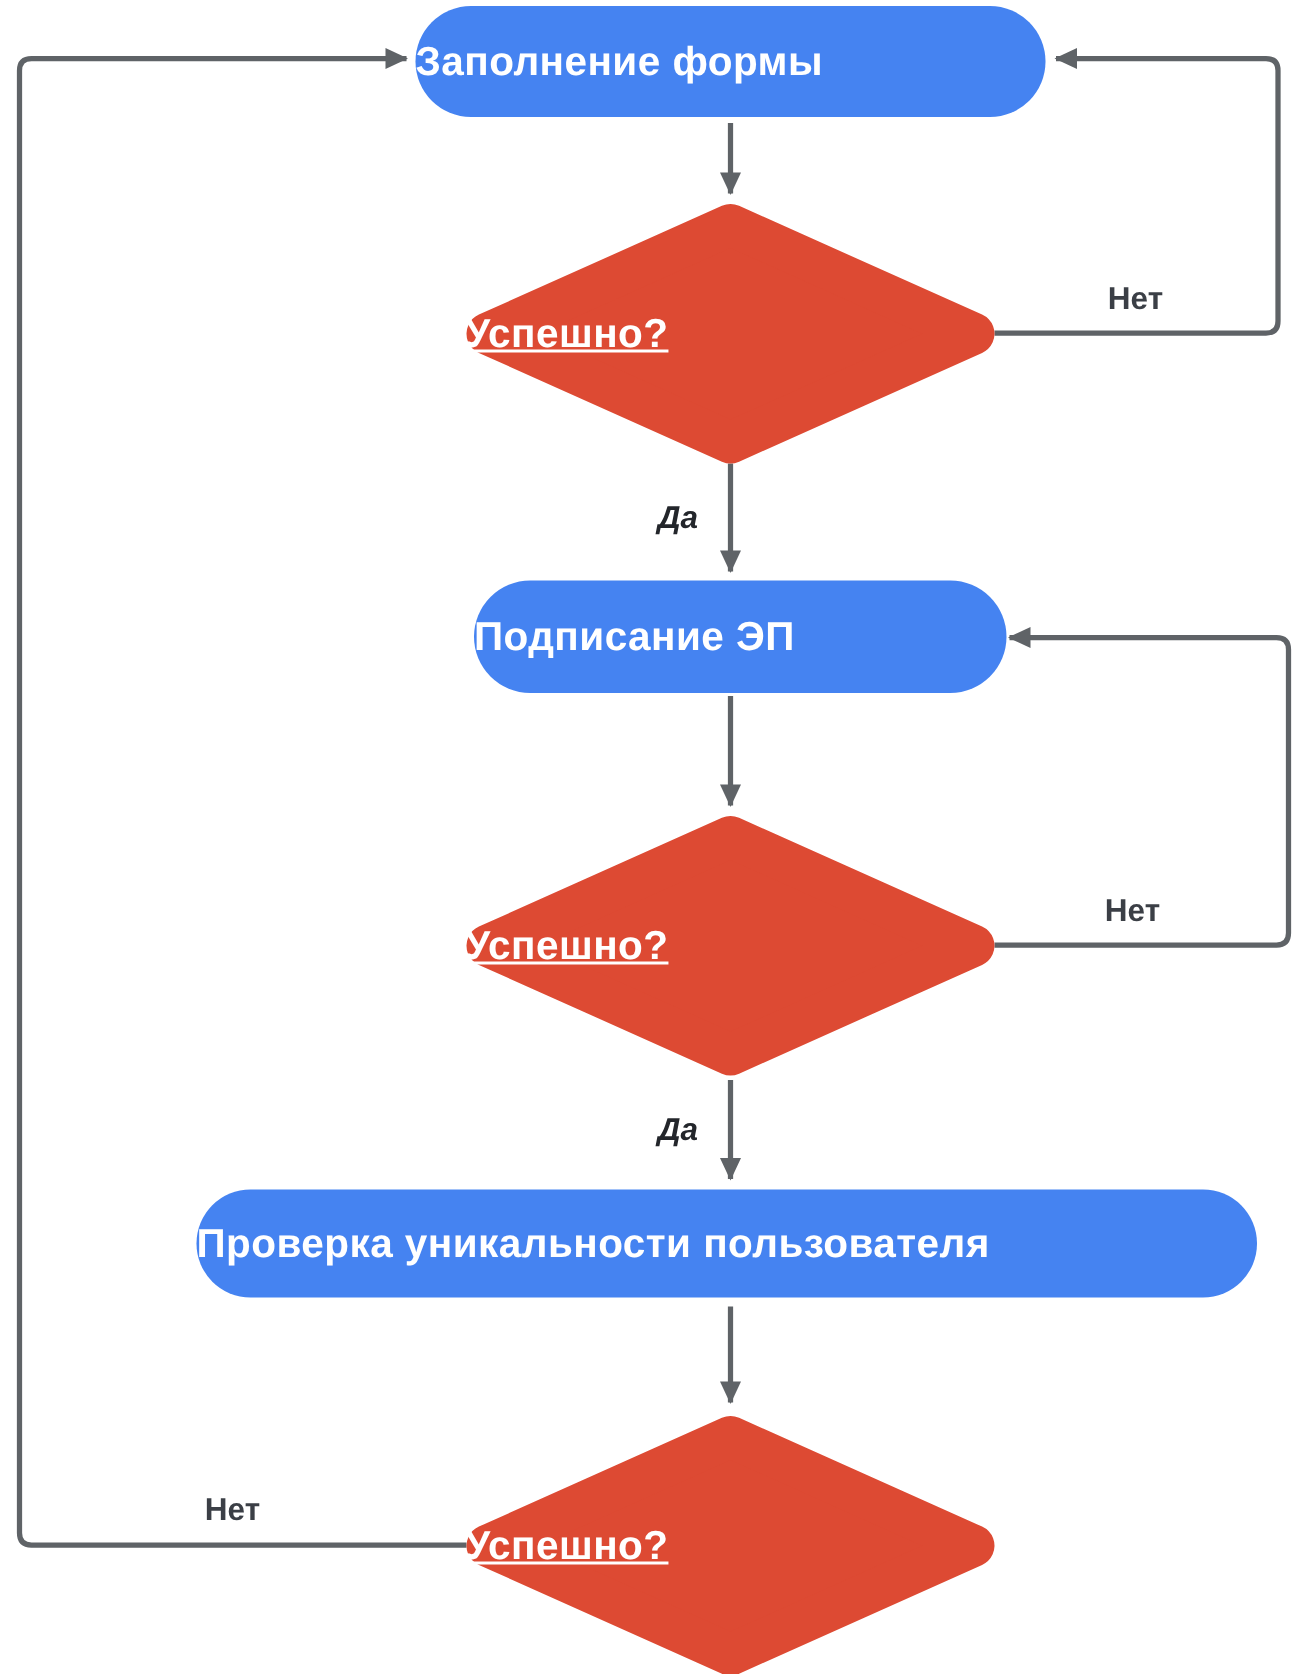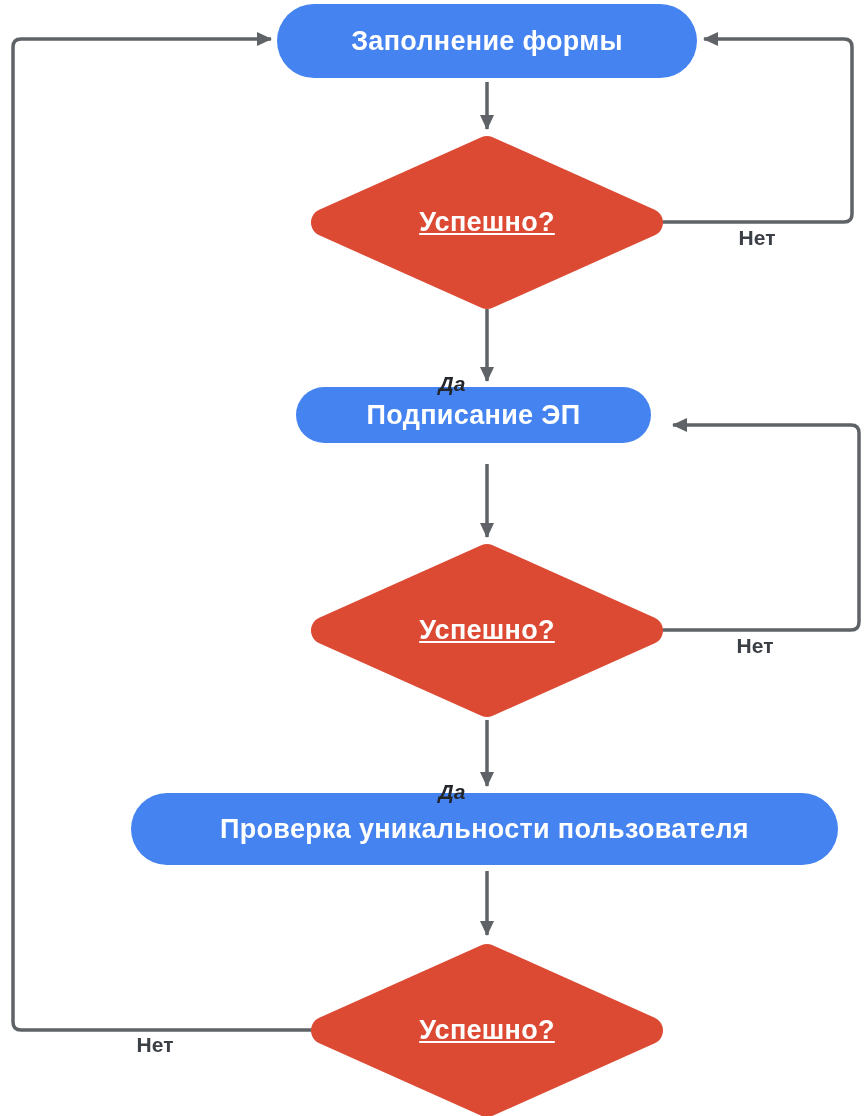--- a/index.html
+++ b/index.html
@@ -19,42 +19,40 @@
     left: 0; top: 0;
     width: 866px; height: 1116px;
     pointer-events: none;
   }
   .connectors path { fill: none; stroke: var(--connector, #5F6367); stroke-width: 3.5; }
 
   .node {
     position: absolute;
     display: flex;
     align-items: center;
-    justify-content: center;
     text-align: center;
     color: var(--node_text, #ffffff);
     font-weight: 700;
     font-size: 27px;
     letter-spacing: 0.3px;
   }
   .process {
     background: var(--process, #4583F1);
     border-radius: 38px;
   }
   .diamond { background: transparent; }
   .diamond svg { position: absolute; left: 0; top: 0; }
   .diamond .node-text { position: relative; z-index: 1; text-decoration: underline; }
 
   .edge-label {
     position: absolute;
     transform: translate(-50%, -50%);
     font-size: 21px;
     font-weight: 600;
     white-space: nowrap;
-    margin-top: 38px;
   }
   .edge-label.no  { color: var(--label_no, #41454B); }
   .edge-label.yes { color: var(--label_yes, #23262B); font-style: italic; }
 </style>
 </head>
 <body>
 
 <div class="canvas">
 
   <svg class="connectors" viewBox="0 0 866 1116" xmlns="http://www.w3.org/2000/svg">
@@ -85,21 +83,21 @@
     <span class="node-text">Заполнение формы</span>
   </div>
 
   <div class="node diamond" style="left:310px; top:135px; width:354px; height:175px;">
     <svg width="354" height="175" viewBox="0 0 354 175">
       <path d="M177 15 L339 87.5 L177 160 L15 87.5 Z" style="fill:var(--decision,#DD4A33); stroke:var(--decision,#DD4A33)" stroke-width="28" stroke-linejoin="round"></path>
     </svg>
     <span class="node-text">Успешно?</span>
   </div>
 
-  <div class="node process" style="left:296px; top:387px; width:355px; height:56px;">
+  <div class="node process" style="left:316px; top:387px; width:355px; height:75px;">
     <span class="node-text">Подписание ЭП</span>
   </div>
 
   <div class="node diamond" style="left:310px; top:543px; width:354px; height:175px;">
     <svg width="354" height="175" viewBox="0 0 354 175">
       <path d="M177 15 L339 87.5 L177 160 L15 87.5 Z" style="fill:var(--decision,#DD4A33); stroke:var(--decision,#DD4A33)" stroke-width="28" stroke-linejoin="round"></path>
     </svg>
     <span class="node-text">Успешно?</span>
   </div>
 

